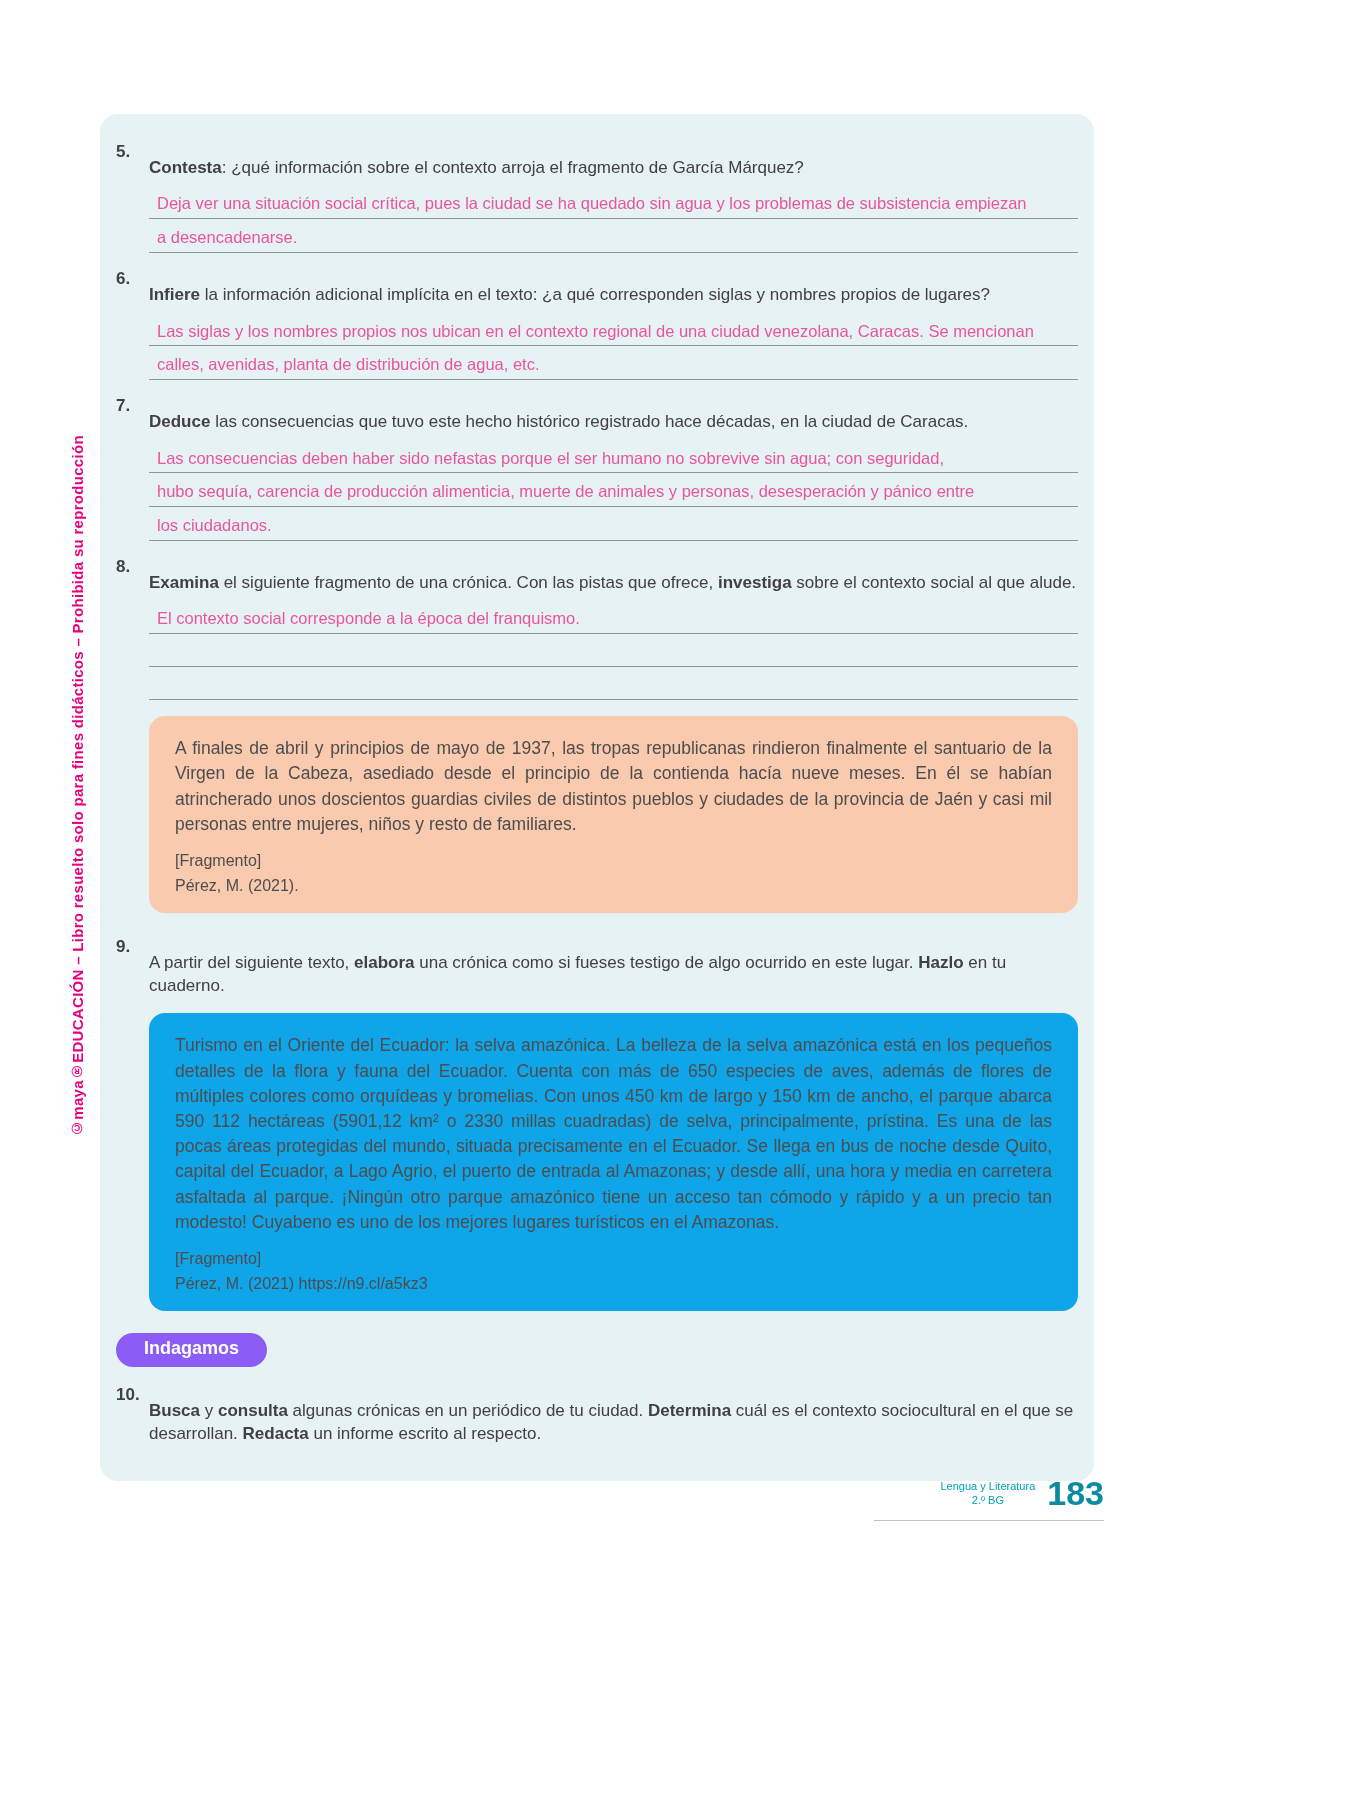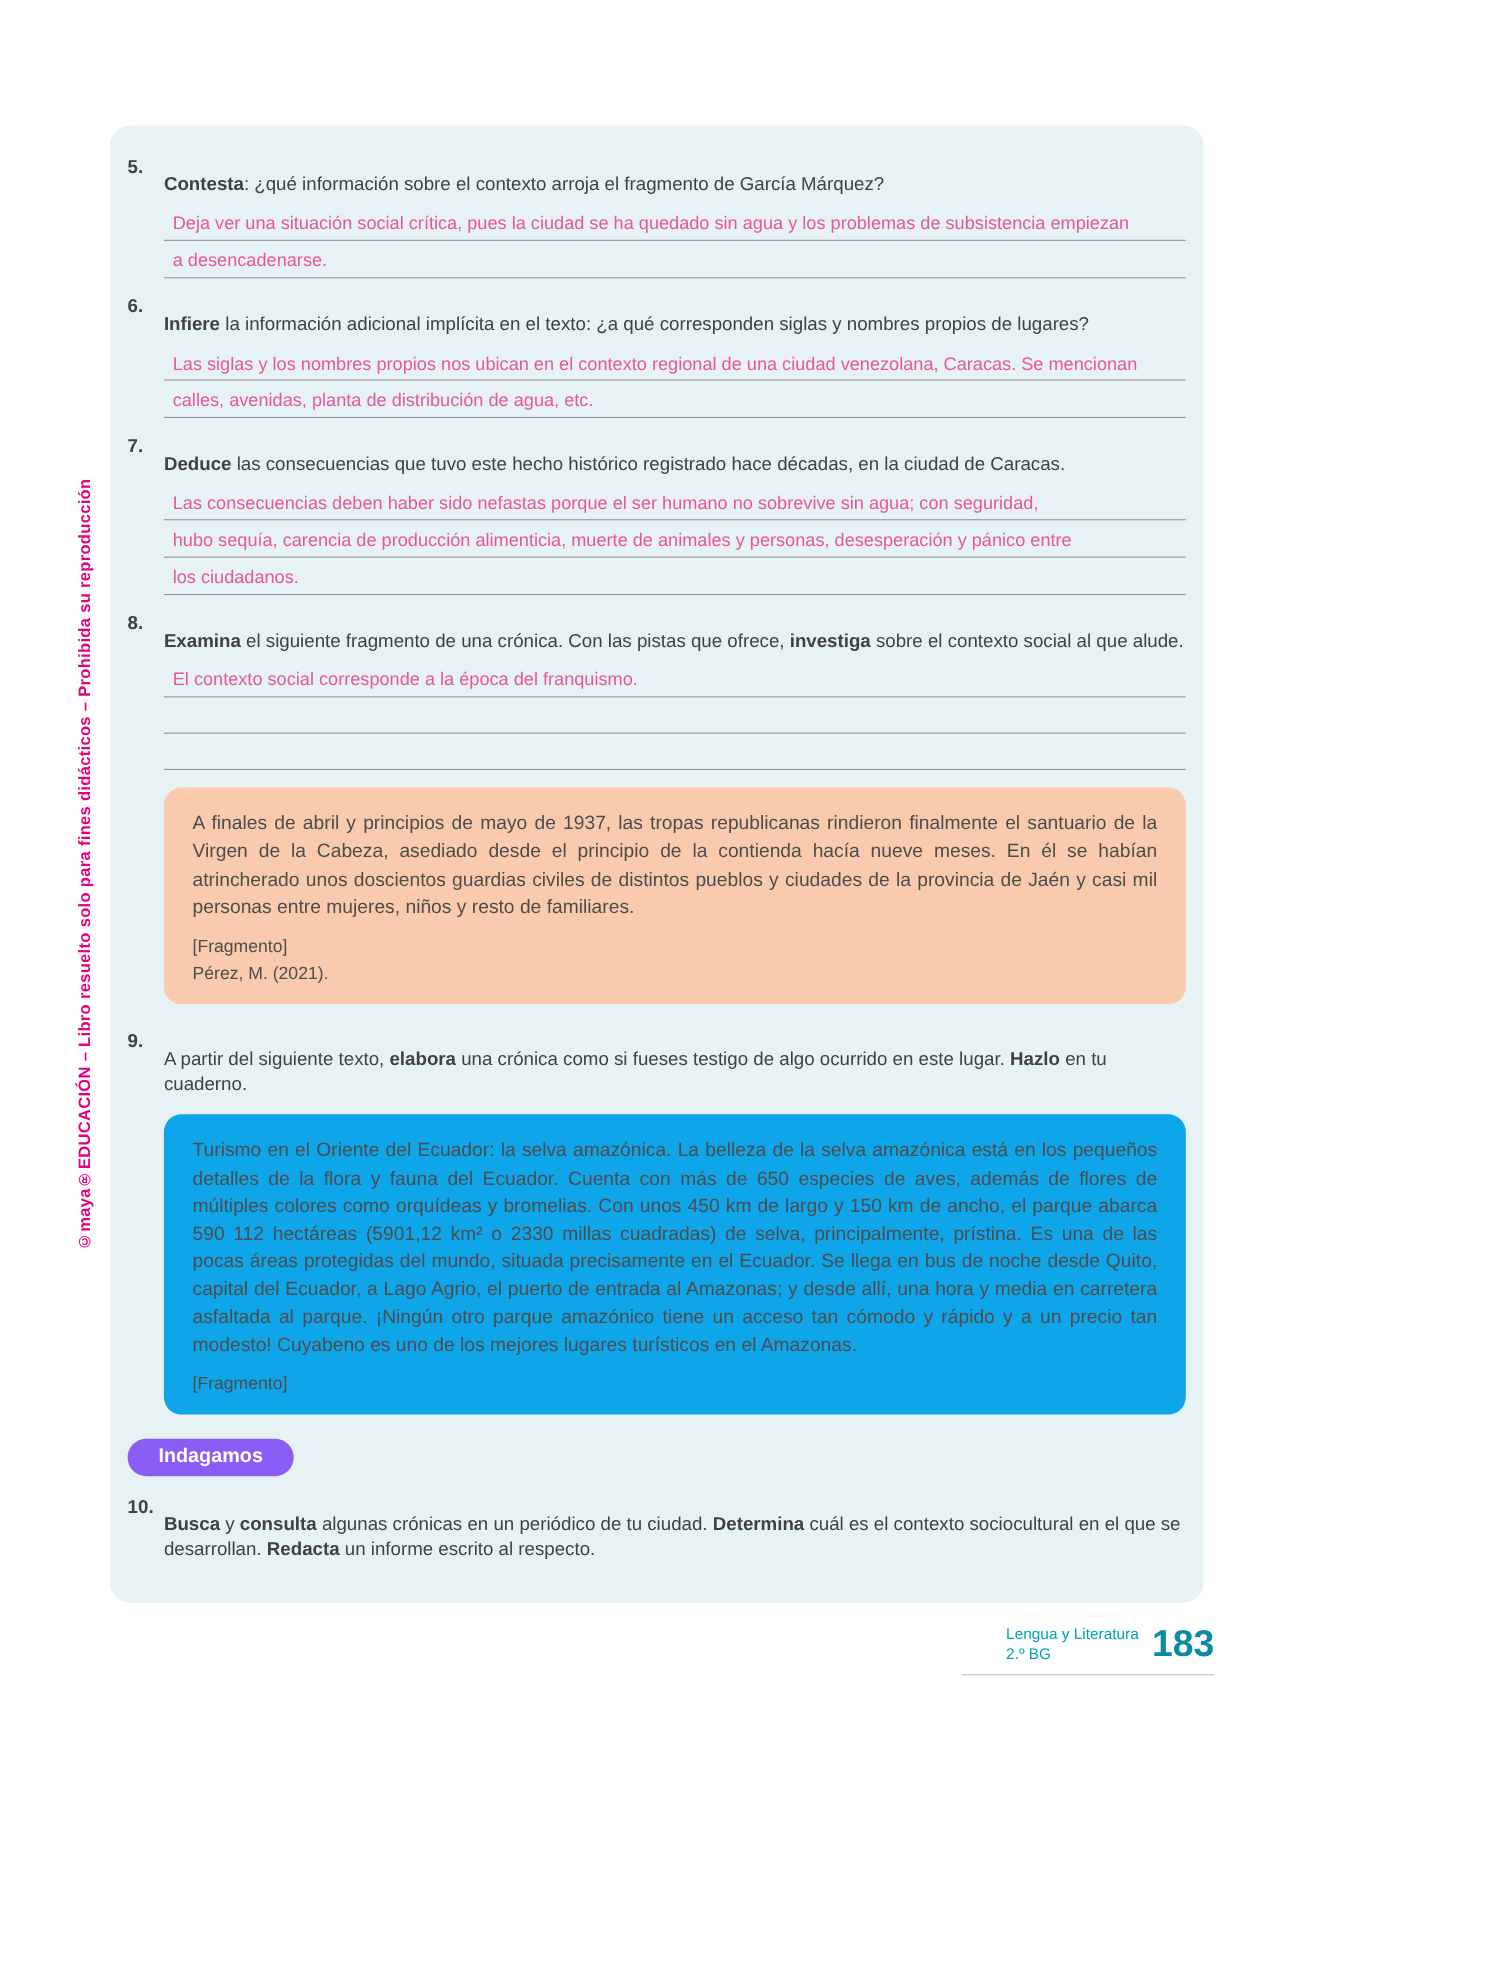--- a/index.html
+++ b/index.html
@@ -97,23 +97,23 @@
     width: 230px;
     display: flex;
     justify-content: flex-end;
     align-items: center;
     gap: 12px;
     border-bottom: 1px solid #bdc1c3;
     padding-bottom: 10px;
   }
   .footer-meta {
     color: #00a3b5;
-    font-size: 14px;
+    font-size: 11px;
     line-height: 1.3;
-    text-align: left;
+    text-align: center;
   }
   .footer-page {
     color: #0a8ba0;
     font-size: 34px;
     font-weight: bold;
     line-height: 1;
   }
 </style>
 </head>
 <body>
@@ -170,20 +170,21 @@
 
   <div class="question">
     <span class="q-num">9.</span>
     <span class="q-text"><span>A partir del siguiente texto, </span><span class="b">elabora</span><span> una crónica como si fueses testigo de algo ocurrido en este lugar. </span><span class="b">Hazlo</span><span> en tu cuaderno.</span></span>
   </div>
 
   <div class="fragment-box purple">
     <div>Turismo en el Oriente del Ecuador: la selva amazónica. La belleza de la selva amazónica está en los pequeños detalles de la flora y fauna del Ecuador. Cuenta con más de 650 especies de aves, además de flores de múltiples colores como orquídeas y bromelias. Con unos 450 km de largo y 150 km de ancho, el parque abarca 590 112 hectáreas (5901,12 km² o 2330 millas cuadradas) de selva, principalmente, prístina. Es una de las pocas áreas protegidas del mundo, situada precisamente en el Ecuador. Se llega en bus de noche desde Quito, capital del Ecuador, a Lago Agrio, el puerto de entrada al Amazonas; y desde allí, una hora y media en carretera asfaltada al parque. ¡Ningún otro parque amazónico tiene un acceso tan cómodo y rápido y a un precio tan modesto! Cuyabeno es uno de los mejores lugares turísticos en el Amazonas.</div>
     <div class="attr">
       <div>[Fragmento]</div>
+      <div>Pérez, M. (2021) https://n9.cl/a5kz3</div>
     </div>
   </div>
 
   <div class="badge-row">
     <span class="badge">Indagamos</span>
   </div>
 
   <div class="question">
     <span class="q-num">10.</span>
     <span class="q-text"><span class="b">Busca</span><span> y </span><span class="b">consulta</span><span> algunas crónicas en un periódico de tu ciudad. </span><span class="b">Determina</span><span> cuál es el contexto sociocultural en el que se desarrollan. </span><span class="b">Redacta</span><span> un informe escrito al respecto.</span></span>

